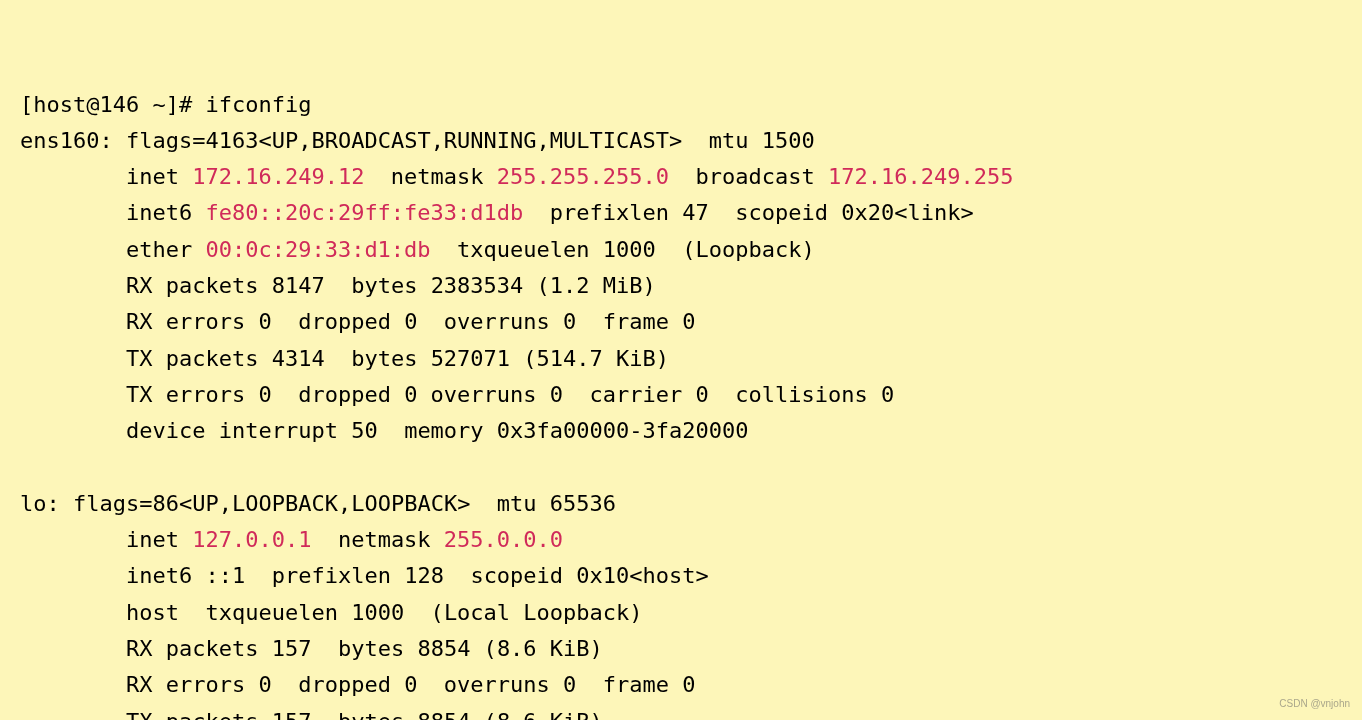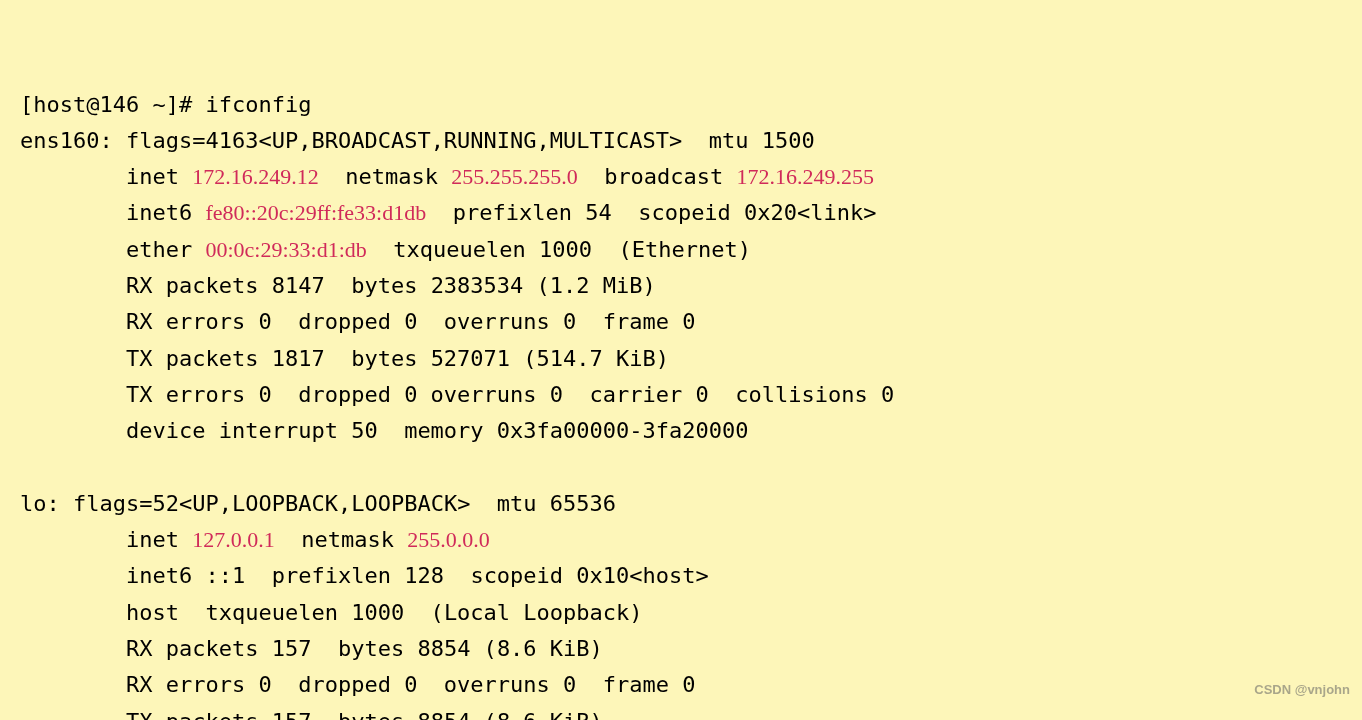--- a/index.html
+++ b/index.html
@@ -14,48 +14,46 @@
       line-height: 1.65;
       padding: 14px 20px;
       color: #000;
       white-space: pre;
       width: 1362px;
       height: 720px;
       overflow: hidden;
     }
     .hl {
       color: #d02a5a;
-      font-family: Liberation Serif, serif;
     }
     .watermark {
       position: fixed;
-      bottom: 20px;
+      bottom: 8px;
       right: 12px;
-      font-size: 13px;
+      font-size: 10px;
       font-family: Arial, sans-serif;
       color: rgba(100, 100, 100, 0.55);
       white-space: normal;
-      font-weight: bold;
     }
   </style>
 </head>
 <body>
 
 <div><span>[<span>host</span>@<span>146</span> <span>~</span>]<span>#</span> </span><span>ifconfig</span>
 <span><span>ens160</span>: flags=<span>4163</span>&lt;<span>UP,BROADCAST,RUNNING,MULTICAST</span>&gt;  mtu <span>1500</span></span>
 <span>        inet <span class="hl">172.16.249.12</span>  netmask <span class="hl">255.255.255.0</span>  broadcast <span class="hl">172.16.249.255</span></span>
-<span>        inet6 <span class="hl">fe80::20c:29ff:fe33:d1db</span>  prefixlen <span>54</span>  scopeid <span>0x20</span>&lt;<span>link</span>&gt;</span>
-<span>        ether <span class="hl">00:0c:29:33:d1:db</span>  txqueuelen <span>1000</span>  (<span>Ethernet</span>)</span>
+<span>        inet6 <span class="hl">fe80::20c:29ff:fe33:d1db</span>  prefixlen <span>47</span>  scopeid <span>0x20</span>&lt;<span>link</span>&gt;</span>
+<span>        ether <span class="hl">00:0c:29:33:d1:db</span>  txqueuelen <span>1000</span>  (<span>Loopback</span>)</span>
 <span>        RX packets <span>8147</span>  bytes <span>2383534</span> (<span>1.2 MiB</span>)</span>
 <span>        RX errors <span>0</span>  dropped <span>0</span>  overruns <span>0</span>  frame <span>0</span></span>
-<span>        TX packets <span>1817</span>  bytes <span>527071</span> (<span>514.7 KiB</span>)</span>
+<span>        TX packets <span>4314</span>  bytes <span>527071</span> (<span>514.7 KiB</span>)</span>
 <span>        TX errors <span>0</span>  dropped <span>0</span> overruns <span>0</span>  carrier <span>0</span>  collisions <span>0</span></span>
 <span>        device interrupt <span>50</span>  memory <span>0x3fa00000-3fa20000</span>  </span>
 
-<span><span>lo</span>: flags=<span>52</span>&lt;<span>UP,LOOPBACK,LOOPBACK</span>&gt;  mtu <span>65536</span></span>
+<span><span>lo</span>: flags=<span>86</span>&lt;<span>UP,LOOPBACK,LOOPBACK</span>&gt;  mtu <span>65536</span></span>
 <span>        inet <span class="hl">127.0.0.1</span>  netmask <span class="hl">255.0.0.0</span></span>
 <span>        inet6 <span>::1</span>  prefixlen <span>128</span>  scopeid <span>0x10</span>&lt;<span>host</span>&gt;</span>
 <span>        <span>host</span>  txqueuelen <span>1000</span>  (<span>Local Loopback</span>)</span>
 <span>        RX packets <span>157</span>  bytes <span>8854</span> (<span>8.6 KiB</span>)</span>
 <span>        RX errors <span>0</span>  dropped <span>0</span>  overruns <span>0</span>  frame <span>0</span></span>
 <span>        TX packets <span>157</span>  bytes <span>8854</span> (<span>8.6 KiB</span>)</span>
 </div>
 <div class="watermark">CSDN @vnjohn</div>
 
 

